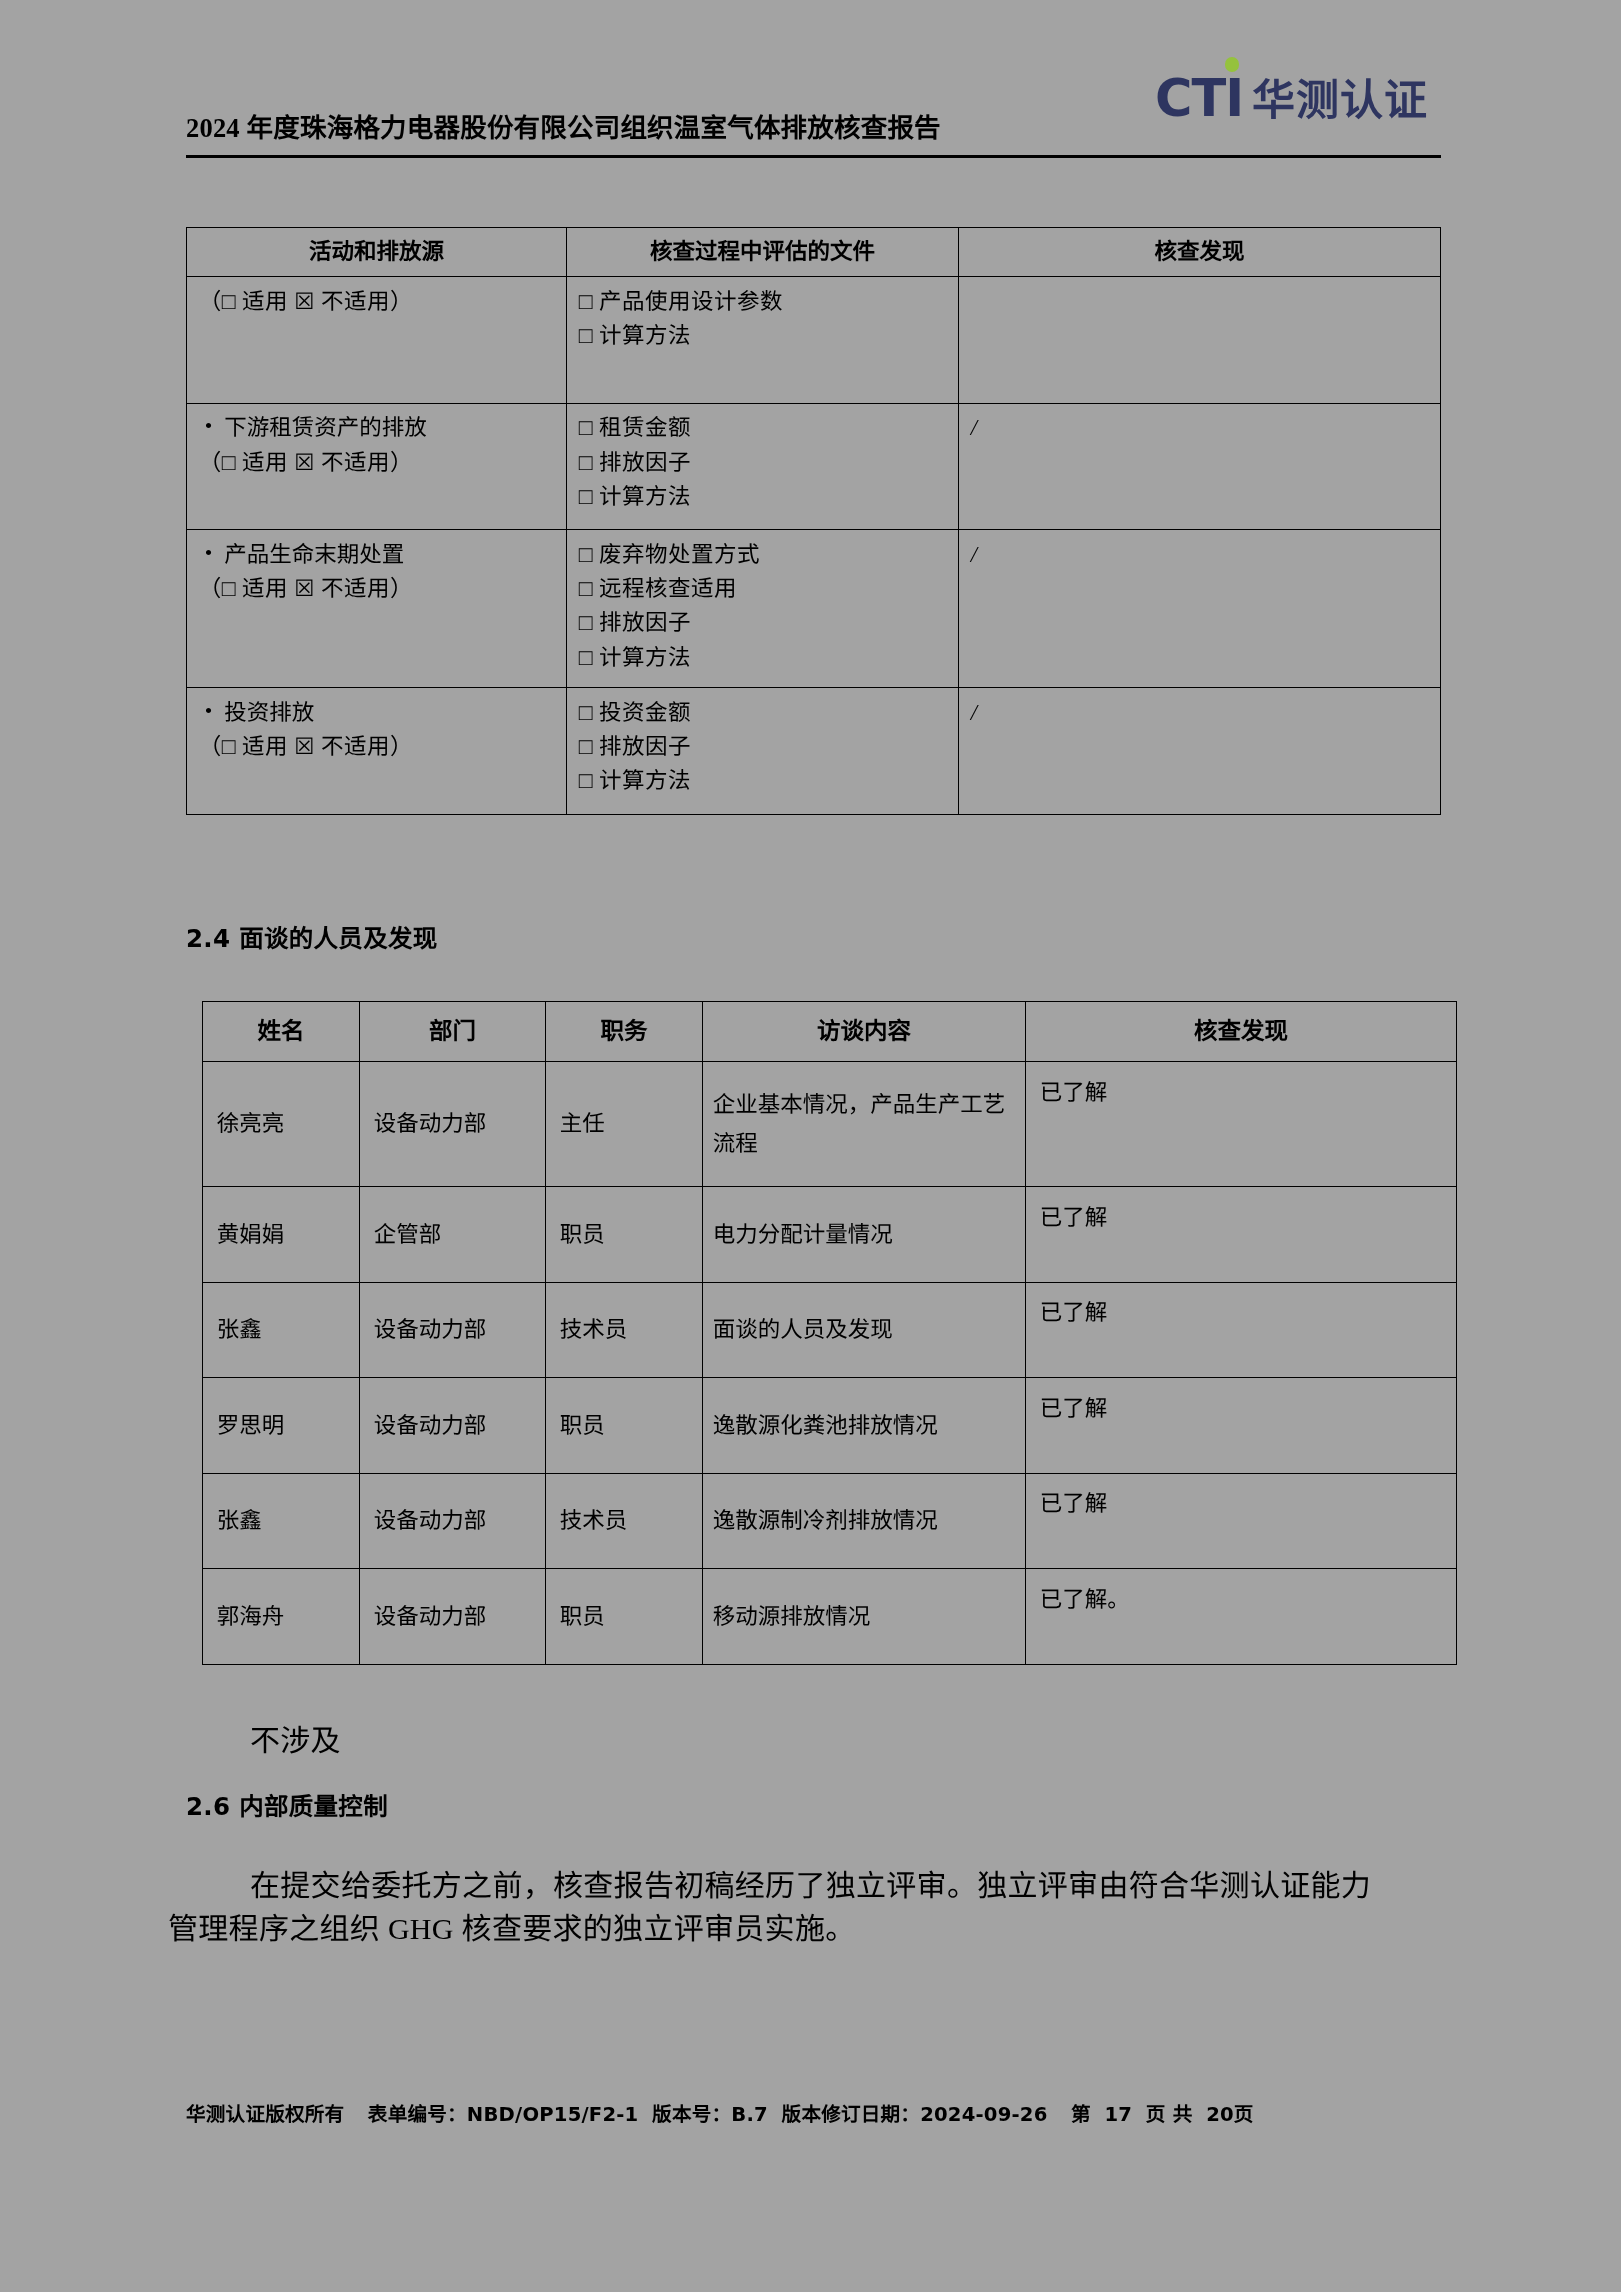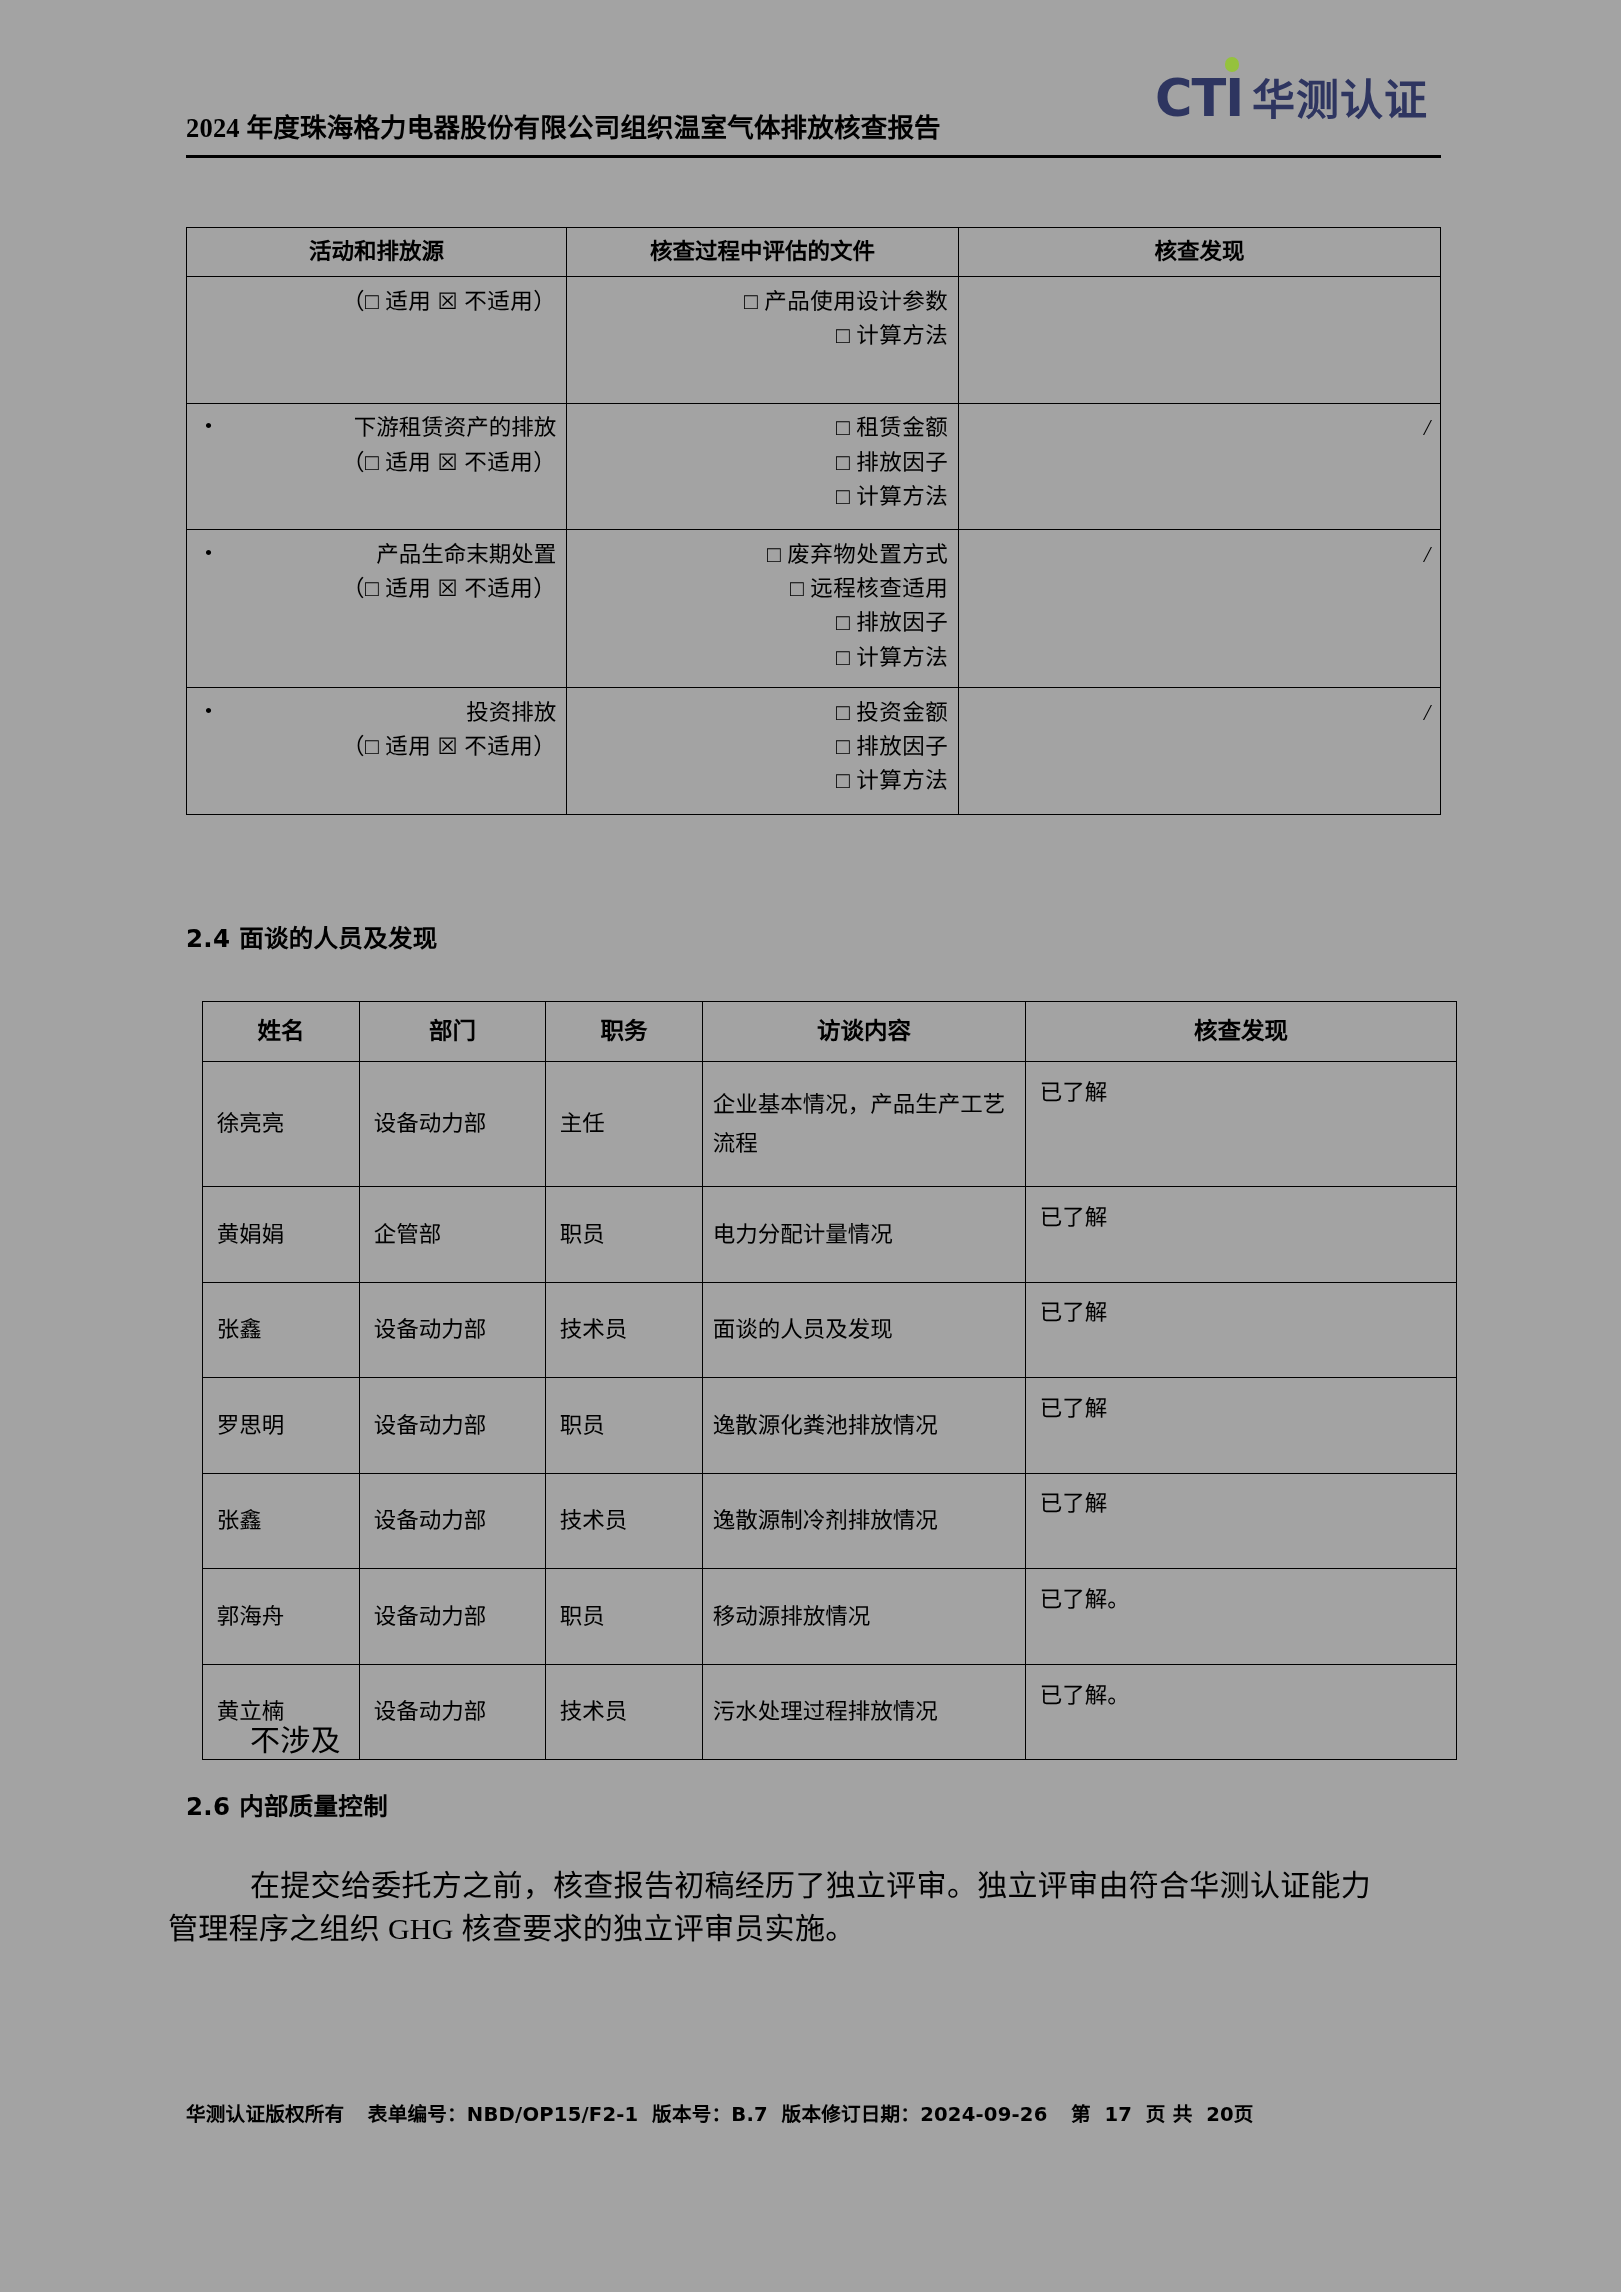--- a/index.html
+++ b/index.html
@@ -113,21 +113,21 @@
   
   .sources-table {
     position: absolute;
     left: 186px;
     top: 227px;
     width: 1255px;
   }
   .sources-table col.c1 { width: 380px; }
   .sources-table col.c2 { width: 392px; }
   .sources-table col.c3 { width: 482px; }
-  .sources-table td { height: auto; text-align: right; }
+  .sources-table td { height: auto; }
   .src-cell { min-height: 110px; }
   .src-bullet-line {
     white-space: nowrap;
     padding-left: 25.5px;
     position: relative;
   }
   .src-bullet-line .bullet {
     position: absolute;
     left: 5.9px;
     top: -1px;
@@ -380,27 +380,20 @@
         <td class="cell-interview">逸散源制冷剂排放情况</td>
         <td style="vertical-align:top">已了解</td>
       </tr>
       <tr class="row-tall">
         <td>郭海舟</td>
         <td>设备动力部</td>
         <td>职员</td>
         <td class="cell-interview">移动源排放情况</td>
         <td style="vertical-align:top">已了解。</td>
       </tr>
-      <tr class="row-tall">
-        <td>黄立楠</td>
-        <td>设备动力部</td>
-        <td>技术员</td>
-        <td class="cell-interview">污水处理过程排放情况</td>
-        <td style="vertical-align:top">已了解。</td>
-      </tr>
     </tbody>
   </table>
 
 
   <div class="body-text" style="left:250px; top:1715px;">不涉及</div>
 
   <div class="heading" style="left:186px; top:1787px;">2.6 内部质量控制</div>
 
   <div class="body-text" style="left:250px; top:1860px; width:1206px;">在提交给委托方之前，核查报告初稿经历了独立评审。独立评审由符合华测认证能力</div>
 

